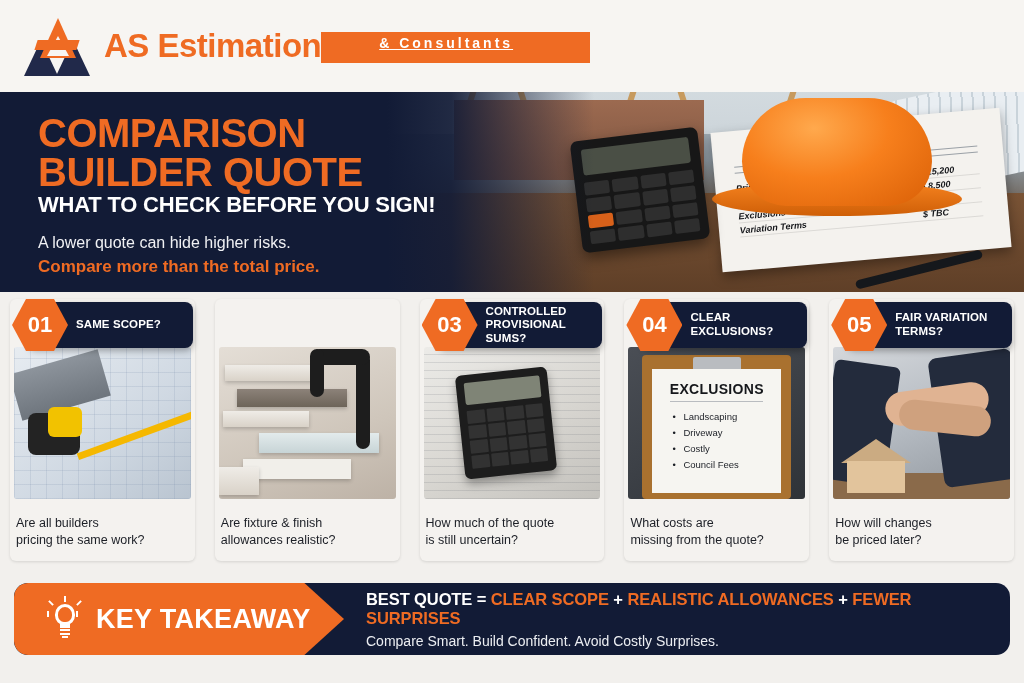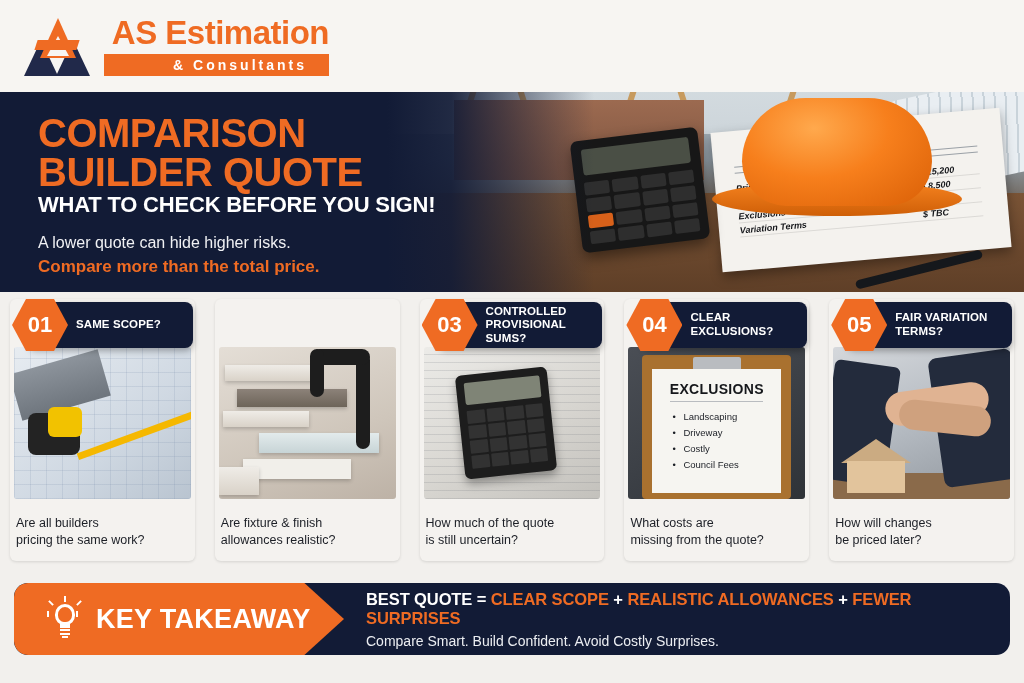--- a/index.html
+++ b/index.html
@@ -17,24 +17,24 @@
   }
   .logo-wrap{ position:absolute; left:22px; top:14px; display:flex; align-items:center; gap:12px; }
   .logo-mark{ position:relative; width:70px; height:64px; }
   .lm-tri{ position:absolute; width:0;height:0; }
   .lm-navy-l{ left:2px; top:26px; border-left:17px solid transparent;border-right:17px solid transparent;border-bottom:36px solid #21294a; }
   .lm-navy-r{ left:34px; top:26px; border-left:17px solid transparent;border-right:17px solid transparent;border-bottom:36px solid #21294a; }
   .lm-org{ left:18px; top:4px; border-left:18px solid transparent;border-right:18px solid transparent;border-bottom:40px solid #ef6b23; }
   .lm-inner{ position:absolute; left:25px; top:22px; width:0;height:0;
     border-left:11px solid transparent;border-right:11px solid transparent;border-bottom:20px solid #f7f5f2;}
   .lm-bar{ position:absolute; left:14px; top:26px; width:42px; height:10px; background:#ef6b23; transform:skewX(-18deg); }
-  .logo-text{ display:flex; flex-direction:column;text-align:right; }
+  .logo-text{ display:flex; flex-direction:row; }
   .logo-title{ font-size:33px; font-weight:bold; color:#ef6b23; letter-spacing:-.5px; line-height:1.05; }
   .logo-sub{ margin-top:3px; background:#ef6b23; color:#ffffff; font-size:14px; font-weight:bold;
-    letter-spacing:3px; padding:3px 22px 3px 58px; width:225px; }
+    letter-spacing:3px; padding:3px 22px 3px 58px; width:269px;text-decoration:underline; }
 
   
   .hero{
     position:absolute; left:0; top:92px; width:1024px; height:200px;
     background:#121b36; overflow:hidden;
   }
   
   .hero-photo{
     position:absolute; right:0; top:-92px; width:660px; height:292px;
     background:

